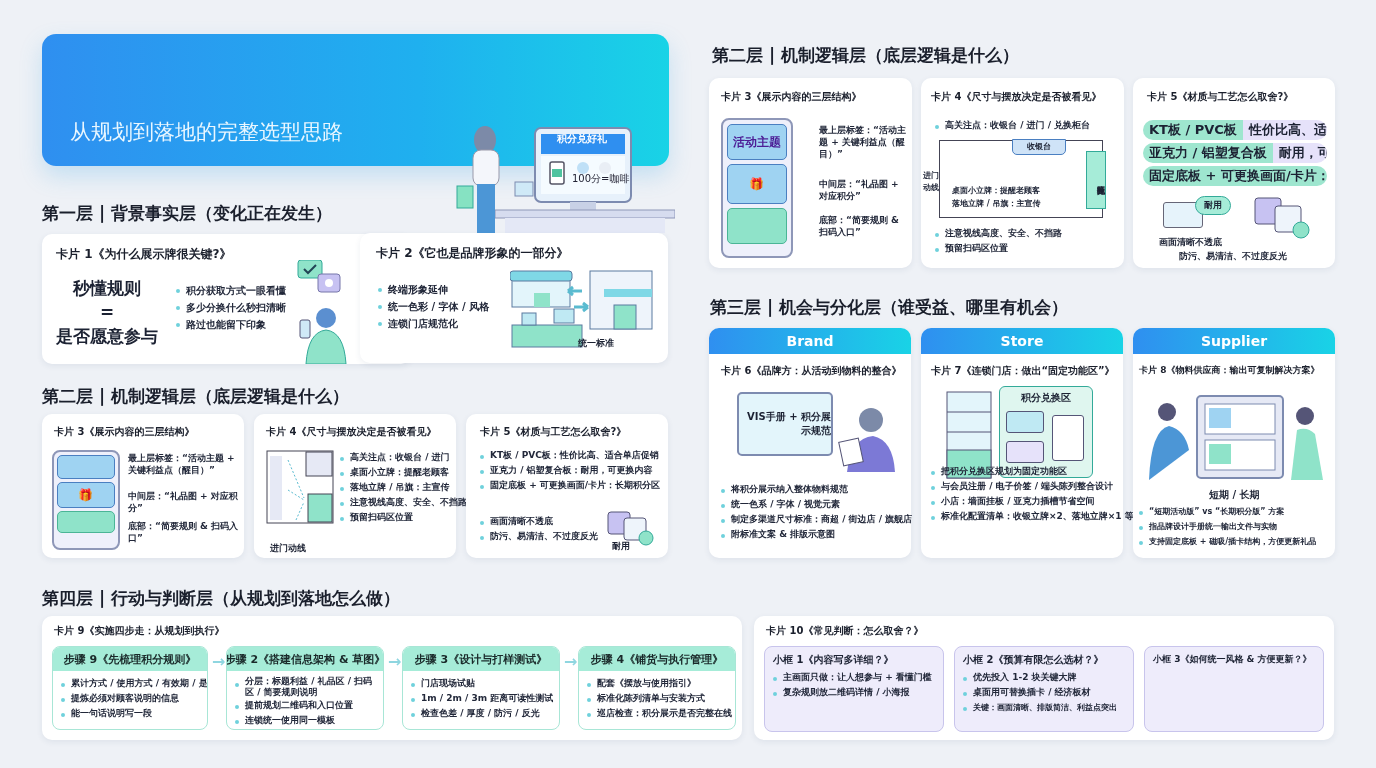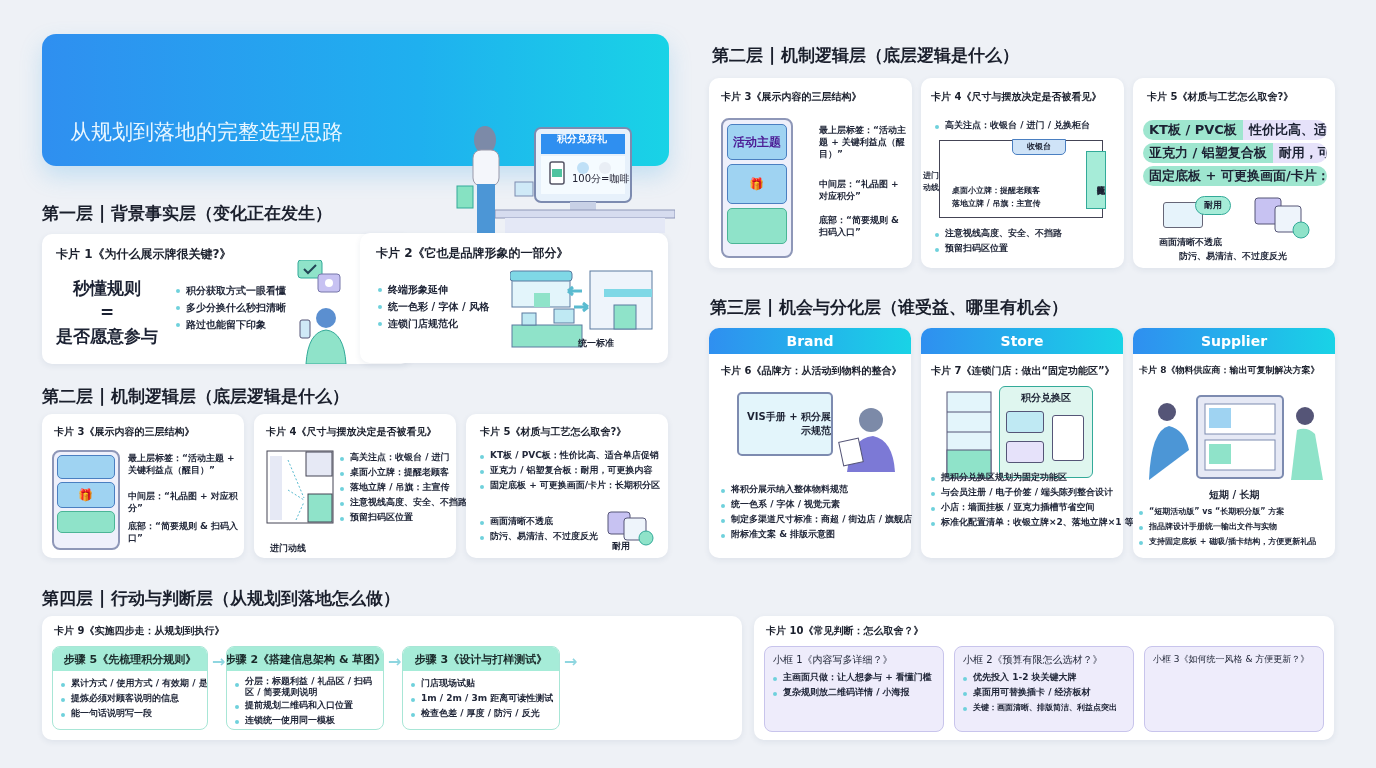--- a/index.html
+++ b/index.html
@@ -22,21 +22,21 @@
 .lbl{font-size:9px;font-weight:bold;color:#22283a;line-height:12px}
 .band{height:26px;border-radius:10px 10px 0 0;background:linear-gradient(90deg,#2f8ff0,#19d3e6);color:#fff;font-weight:bold;font-size:14px;display:flex;align-items:center;justify-content:center}
 .pill{display:flex;height:20px;border-radius:10px;overflow:hidden;font-size:13px;font-weight:bold;margin-bottom:3px}
 .pill .a{background:#9ee6cf;padding:0 6px;display:flex;align-items:center;white-space:nowrap}
 .pill .b{background:#e6e2fa;flex:1;padding:0 6px;display:flex;align-items:center;white-space:nowrap}
 .step{border:1.5px solid #a8e6d6;border-radius:8px;background:#fff;overflow:hidden}
 .step .sh{background:#a6ecd8;height:24px;display:flex;align-items:center;justify-content:center;font-size:11px;font-weight:bold;color:#1a2a2a;white-space:nowrap}
 .step ul{padding:5px 8px}
 .arrow{color:#8fd6e0;font-size:16px;font-weight:bold}
 .mini{border:1.5px solid #c8c4ec;border-radius:8px;background:#eeecfb;padding:6px 8px}
-.mini .mt{font-size:10px;font-weight:normal;margin-bottom:3px;white-space:nowrap}
+.mini .mt{font-size:10px;font-weight:bold;margin-bottom:3px;white-space:nowrap}
 svg{display:block}
 </style>
 </head>
 <body>
 
 <div class="abs hero">
   <div class="abs hero-sub">从规划到落地的完整选型思路</div>
 </div>
 
 <div class="abs" style="left:455px;top:118px;width:220px;height:115px">
@@ -251,21 +251,21 @@
         <line x1="2" y1="22" x2="46" y2="22" stroke="#557"></line>
         <line x1="2" y1="42" x2="46" y2="42" stroke="#557"></line>
       </svg>
   </div>
   <div class="abs" style="left:78px;top:58px;width:94px;height:92px;border:1.5px solid #3a9;border-radius:6px;background:#dff6ef">
     <div style="text-align:center;font-size:10px;font-weight:bold;margin-top:4px">积分兑换区</div>
     <div class="abs" style="left:6px;top:24px;width:38px;height:22px;background:#bfe9f3;border:1px solid #557;border-radius:3px"></div>
     <div class="abs" style="left:6px;top:54px;width:38px;height:22px;background:#e6e2fa;border:1px solid #557;border-radius:3px"></div>
     <div class="abs" style="left:52px;top:28px;width:32px;height:46px;background:#fff;border:1px solid #557;border-radius:3px"></div>
   </div>
-  <ul class="abs bl sm" style="left:10px;top:142px">
+  <ul class="abs bl sm" style="left:10px;top:136px">
     <li>把积分兑换区规划为固定功能区</li>
     <li>与会员注册 / 电子价签 / 端头陈列整合设计</li>
     <li>小店：墙面挂板 / 亚克力插槽节省空间</li>
     <li>标准化配置清单：收银立牌×2、落地立牌×1 等</li>
   </ul>
 </div>
 <div class="abs card" style="left:1133px;top:328px;width:202px;height:230px">
   <div class="band">Supplier</div>
   <div class="abs ct" style="left:6px;top:36px;font-size:9px">卡片 8《物料供应商：输出可复制解决方案》</div>
   <div class="abs" style="left:12px;top:62px">
@@ -286,21 +286,21 @@
     <li style="font-size:8px !important">“短期活动版” vs “长期积分版” 方案</li>
     <li style="font-size:8px !important">指品牌设计手册统一输出文件与实物</li>
     <li style="font-size:8px !important">支持固定底板 + 磁吸/插卡结构，方便更新礼品</li>
   </ul>
 </div>
 
 <div class="abs sec" style="left:42px;top:587px">第四层 | 行动与判断层（从规划到落地怎么做）</div>
 <div class="abs card" style="left:42px;top:616px;width:700px;height:124px">
   <div class="abs ct" style="left:12px;top:8px;font-size:10px">卡片 9《实施四步走：从规划到执行》</div>
   <div class="abs step" style="left:10px;top:30px;width:156px;height:84px">
-    <div class="sh">步骤 5《先梳理积分规则》</div>
+    <div class="sh">步骤 9《先梳理积分规则》</div>
     <ul class="bl sm">
         <li>累计方式 / 使用方式 / 有效期 / 是否叠加</li>
         <li>提炼必须对顾客说明的信息</li>
         <li>能一句话说明写一段</li>
       </ul>
   </div>
   <div class="abs arrow" style="left:170px;top:36px">→</div>
   <div class="abs step" style="left:184px;top:30px;width:158px;height:84px">
     <div class="sh">步骤 2《搭建信息架构 &amp; 草图》</div>
     <ul class="bl sm">
@@ -312,20 +312,28 @@
   <div class="abs arrow" style="left:346px;top:36px">→</div>
   <div class="abs step" style="left:360px;top:30px;width:158px;height:84px">
     <div class="sh">步骤 3《设计与打样测试》</div>
     <ul class="bl sm">
         <li>门店现场试贴</li>
         <li>1m / 2m / 3m 距离可读性测试</li>
         <li>检查色差 / 厚度 / 防污 / 反光</li>
       </ul>
   </div>
   <div class="abs arrow" style="left:522px;top:36px">→</div>
+  <div class="abs step" style="left:536px;top:30px;width:158px;height:84px">
+    <div class="sh">步骤 4《铺货与执行管理》</div>
+    <ul class="bl sm">
+        <li>配套《摆放与使用指引》</li>
+        <li>标准化陈列清单与安装方式</li>
+        <li>巡店检查：积分展示是否完整在线</li>
+      </ul>
+  </div>
 </div>
 <div class="abs card" style="left:754px;top:616px;width:580px;height:124px">
   <div class="abs ct" style="left:12px;top:8px;font-size:10px">卡片 10《常见判断：怎么取舍？》</div>
   <div class="abs mini" style="left:10px;top:30px;width:180px;height:86px">
     <div class="mt">小框 1《内容写多详细？》</div>
     <ul class="bl sm">
         <li>主画面只做：让人想参与 + 看懂门槛</li>
         <li>复杂规则放二维码详情 / 小海报</li>
       </ul>
   </div>

